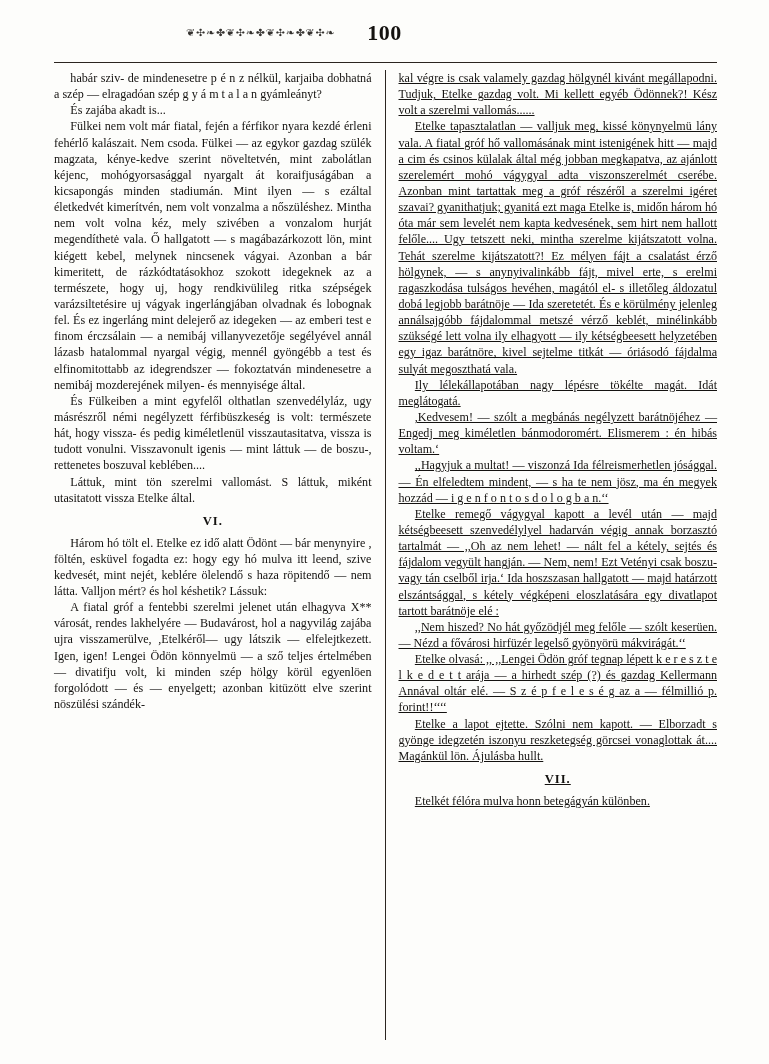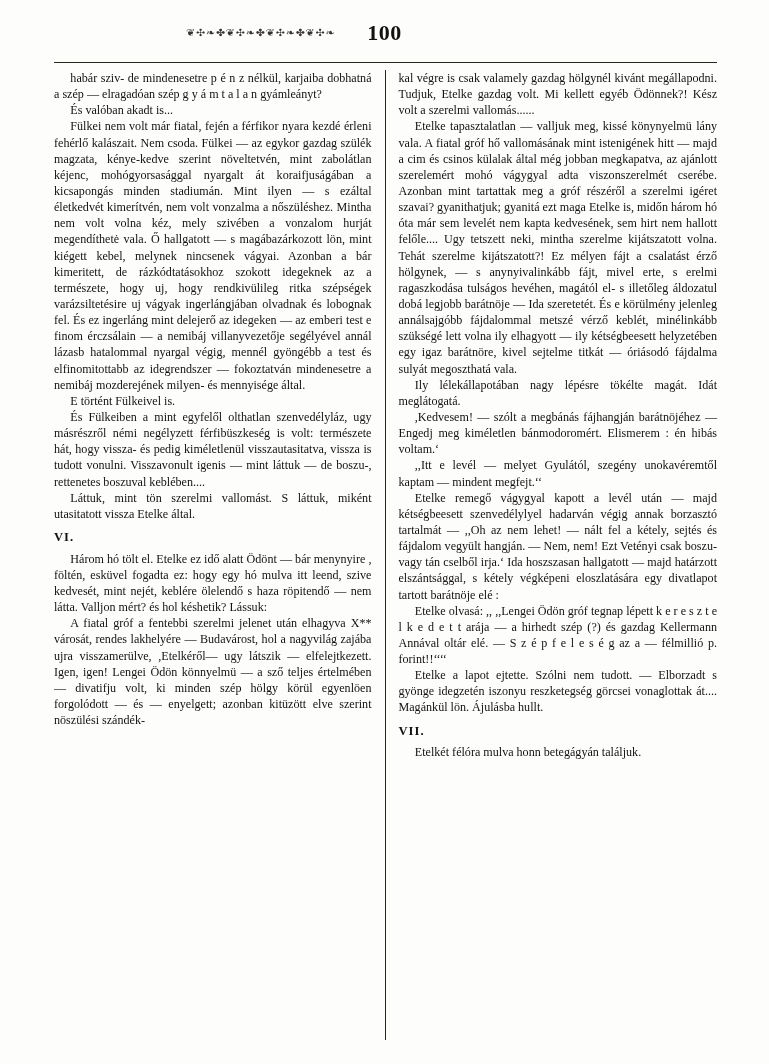--- a/index.html
+++ b/index.html
@@ -70,29 +70,30 @@
     text-align: justify;
     -webkit-hyphens: auto;
     hyphens: auto;
   }
   .col-left {
     padding-right: 13px;
     border-right: 1px solid #2b2520;
   }
   .col-right {
     padding-left: 13px;
+    text-decoration: underline;
   }
   p {
     margin: 0;
     text-indent: 1.35em;
     text-align: justify;
   }
   p.noindent { text-indent: 0; }
   .chapnum {
-    text-align: left;
+    text-align: center;
     text-indent: 0;
     font-size: 12.6px;
     font-weight: bold;
     margin: 7px 0 5px 0;
     letter-spacing: 1px;
   }
 </style>
 </head>
 <body>
 
@@ -102,37 +103,37 @@
     <div class="ornament">❦ ✣ ❧ ✤ ❦ ✣ ❧ ✤ ❦ ✣ ❧ ✤ ❦ ✣ ❧</div>
     <div class="folio">100</div>
   </div>
 
   <div class="rule"></div>
 
   <div class="columns">
 
     <div class="col col-left">
       <p>habár sziv- de mindenesetre p é n z nélkül, karjaiba dobhatná a szép — elragadóan szép g y á m t a l a n gyámleányt?</p>
-      <p>És valóban akadt is...</p>
+      <p>És zajába akadt is...</p>
       <p>Fülkei nem volt már fiatal, fején a férfikor nyara kezdé érleni fehérlő kalászait. Nem csoda. Fülkei — az egykor gazdag szülék magzata, kénye-kedve szerint növeltetvén, mint zabolátlan kéjenc, mohógyorsasággal nyargalt át koraifjuságában a kicsapongás minden stadiumán. Mint ilyen — s ezáltal életkedvét kimerítvén, nem volt vonzalma a nőszüléshez. Mintha nem volt volna kéz, mely szivében a vonzalom hurját megendíthetė vala. Ő hallgatott — s magábazárkozott lön, mint kiégett kebel, melynek nincsenek vágyai. Azonban a bár kimeritett, de rázkódtatásokhoz szokott idegeknek az a természete, hogy uj, hogy rendkivülileg ritka szépségek varázsiltetésire uj vágyak ingerlángjában olvadnak és lobognak fel. És ez ingerláng mint delejerő az idegeken — az emberi test e finom érczsálain — a nemibáj villanyvezetője segélyével annál lázasb hatalommal nyargal végig, mennél gyöngébb a test és elfinomitottabb az idegrendszer — fokoztatván mindenesetre a nemibáj mozderejének milyen- és mennyisége által.</p>
-      <p>E történt Fülkeivel is.</p>
       <p>És Fülkeiben a mint egyfelől olthatlan szenvedélyláz, ugy másrészről némi negélyzett férfibüszkeség is volt: természete hát, hogy vissza- és pedig kiméletlenül visszautasitatva, vissza is tudott vonulni. Visszavonult igenis — mint láttuk — de boszu-, rettenetes boszuval keblében....</p>
       <p>Láttuk, mint tön szerelmi vallomást. S láttuk, miként utasitatott vissza Etelke által.</p>
       <p class="chapnum">VI.</p>
       <p>Három hó tölt el. Etelke ez idő alatt Ödönt — bár menynyire , föltén, esküvel fogadta ez: hogy egy hó mulva itt leend, szive kedvesét, mint nejét, keblére ölelendő s haza röpitendő — nem látta. Valljon mért? és hol késhetik? Lássuk:</p>
       <p>A fiatal gróf a fentebbi szerelmi jelenet után elhagyva X** városát, rendes lakhelyére — Budavárost, hol a nagyvilág zajába ujra visszamerülve, ,Etelkéről— ugy látszik — elfelejtkezett. Igen, igen! Lengei Ödön könnyelmü — a sző teljes értelmében — divatifju volt, ki minden szép hölgy körül egyenlöen forgolódott — és — enyelgett; azonban kitüzött elve szerint nöszülési szándék-</p>
     </div>
 
     <div class="col col-right">
       <p class="noindent">kal végre is csak valamely gazdag hölgynél kivánt megállapodni. Tudjuk, Etelke gazdag volt. Mi kellett egyéb Ödönnek?! Kész volt a szerelmi vallomás......</p>
       <p>Etelke tapasztalatlan — valljuk meg, kissé könynyelmü lány vala. A fiatal gróf hő vallomásának mint istenigének hitt — majd a cim és csinos külalak által még jobban megkapatva, az ajánlott szerelemért mohó vágygyal adta viszonszerelmét cserébe. Azonban mint tartattak meg a gróf részéről a szerelmi igéret szavai? gyanithatjuk; gyanitá ezt maga Etelke is, midőn három hó óta már sem levelét nem kapta kedvesének, sem hirt nem hallott felőle.... Ugy tetszett neki, mintha szerelme kijátszatott volna. Tehát szerelme kijátszatott?! Ez mélyen fájt a csalatást érző hölgynek, — s anynyivalinkább fájt, mivel erte, s erelmi ragaszkodása tulságos hevéhen, magától el- s illetőleg áldozatul dobá legjobb barátnöje — Ida szeretetét. És e körülmény jelenleg annálsajgóbb fájdalommal metszé vérző keblét, minélinkább szükségé lett volna ily elhagyott — ily kétségbeesett helyzetében egy igaz barátnöre, kivel sejtelme titkát — óriásodó fájdalma sulyát megoszthatá vala.</p>
       <p>Ily lélekállapotában nagy lépésre tökélte magát. Idát meglátogatá.</p>
-      <p>,Kedvesem! — szólt a megbánás fájhangján barátnöjéhez — Engedj meg kiméletlen bánmodoromért. Elismerem : én hibás voltam.‘</p>
-      <p>,,Itt e levél — melyet Gyulától, szegény unokavéremtől kaptam — mindent megfejt.‘‘</p>
+      <p>,Kedvesem! — szólt a megbánás negélyzett barátnöjéhez — Engedj meg kiméletlen bánmodoromért. Elismerem : én hibás voltam.‘</p>
+      <p>,,Hagyjuk a multat! — viszonzá Ida félreismerhetlen jósággal. — Én elfeledtem mindent, — s ha te nem jösz, ma én megyek hozzád — i g e n f o n t o s d o l o g b a n.‘‘</p>
       <p>Etelke remegő vágygyal kapott a levél után — majd kétségbeesett szenvedélylyel hadarván végig annak borzasztó tartalmát — ,,Oh az nem lehet! — nált fel a kétely, sejtés és fájdalom vegyült hangján. — Nem, nem! Ezt Vetényi csak boszu- vagy tán cselből irja.‘ Ida hoszszasan hallgatott — majd határzott elszántsággal, s kétely végképeni eloszlatására egy divatlapot tartott barátnöje elé :</p>
+      <p>,,Nem hiszed? No hát győzödjél meg felőle — szólt keserüen. — Nézd a fővárosi hirfüzér legelső gyönyörü mákvirágát.‘‘</p>
       <p>Etelke olvasá: ,, ,,Lengei Ödön gróf tegnap lépett k e r e s z t e l k e d e t t arája — a hirhedt szép (?) és gazdag Kellermann Annával oltár elé. — S z é p f e l e s é g az a — félmillió p. forint!!‘‘‘‘</p>
-      <p>Etelke a lapot ejtette. Szólni nem tudott. — Elborzadt s gyönge idegzetén iszonyu reszketegség görcsei vonaglottak át.... Magánkül lön. Ájulásba hullt.</p>
+      <p>Etelke a lapot ejtette. Szólni nem kapott. — Elborzadt s gyönge idegzetén iszonyu reszketegség görcsei vonaglottak át.... Magánkül lön. Ájulásba hullt.</p>
       <p class="chapnum">VII.</p>
-      <p>Etelkét félóra mulva honn betegágyán találjuk.</p>
+      <p>Etelkét félóra mulva honn betegágyán különben.</p>
     </div>
 
   </div>
 </div>
 
 </body></html>

